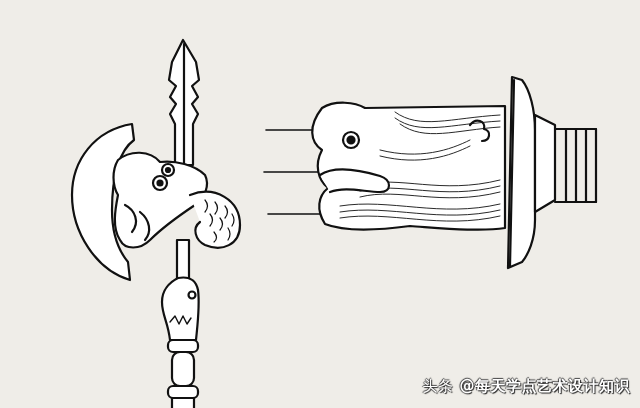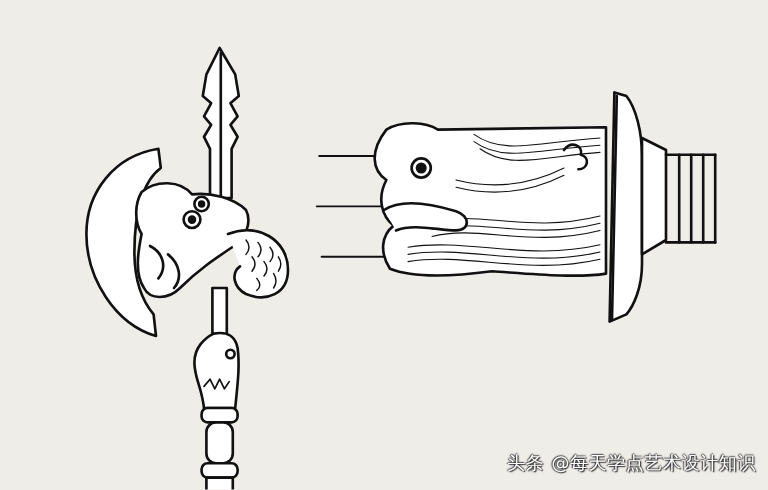--- a/index.html
+++ b/index.html
@@ -1,20 +1,20 @@
 <!DOCTYPE html>
 <html><head>
 <meta charset="utf-8">
 <style>
   html, body { margin:0; padding:0; }
   body { width:640px; height:408px; background:#efede8; overflow:hidden; position:relative; font-family:"DejaVu Sans", sans-serif; }
   #canvas { position:absolute; left:0; top:0; width:640px; height:408px; }
   .wm { position:absolute; right:10px; bottom:12px; font-size:15px; color:#ffffff; letter-spacing:0.5px;
         text-shadow: 1px 1px 1px #222, -1px 0 1px #444, 0 -1px 1px #444; white-space:nowrap; }
-  .wm .at { margin-left:6px; }
+  .wm .at { margin-left:6px;font-weight:bold; }
 </style>
 </head>
 <body>
 
 <svg id="canvas" viewBox="0 0 640 408" xmlns="http://www.w3.org/2000/svg">
   <g fill="#fff" stroke="#111" stroke-width="2.2" stroke-linejoin="round" stroke-linecap="round">
 
     <g>
 
       <path d="M132,124 C95,130 72,160 72,195 C72,232 96,270 130,280 L128,262 C118,250 112,232 112,210 C112,175 120,150 134,140 Z"></path>

